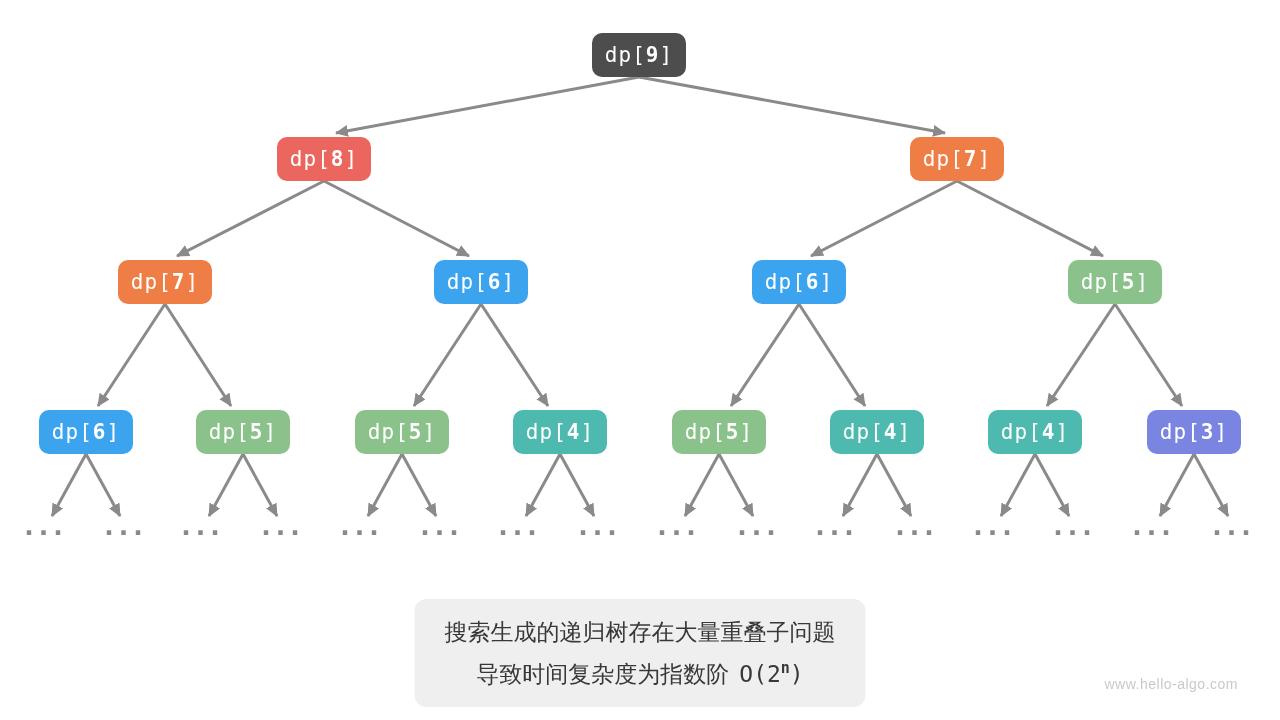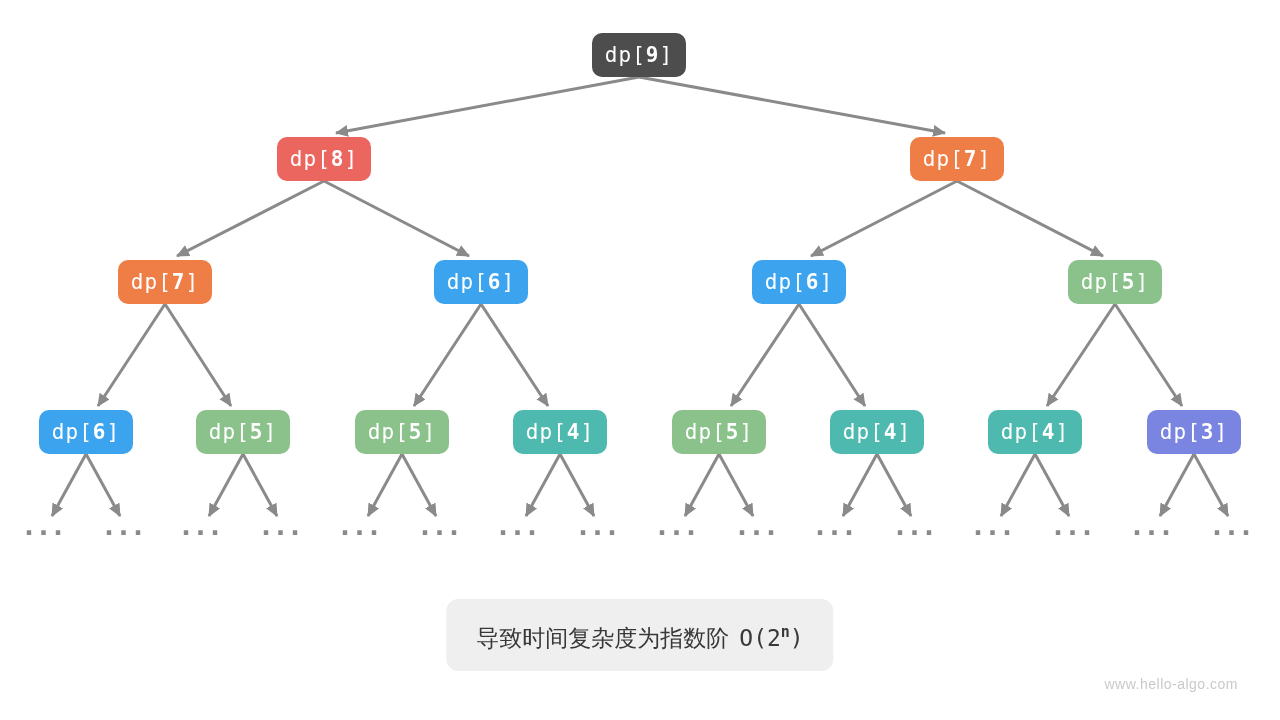--- a/index.html
+++ b/index.html
@@ -229,20 +229,21 @@
       <div class="ellipsis" style="left: 759px; top: 512px; color: rgb(138, 138, 138);">...</div>
       <div class="ellipsis" style="left: 837px; top: 512px; color: rgb(138, 138, 138);">...</div>
       <div class="ellipsis" style="left: 917px; top: 512px; color: rgb(138, 138, 138);">...</div>
       <div class="ellipsis" style="left: 995px; top: 512px; color: rgb(138, 138, 138);">...</div>
       <div class="ellipsis" style="left: 1075px; top: 512px; color: rgb(138, 138, 138);">...</div>
       <div class="ellipsis" style="left: 1154px; top: 512px; color: rgb(138, 138, 138);">...</div>
       <div class="ellipsis" style="left: 1234px; top: 512px; color: rgb(138, 138, 138);">...</div>
     </div>
 
   <div class="caption">
+    <div>搜索生成的递归树存在大量重叠子问题</div>
     <div>
       <span>导致时间复杂度为指数阶</span><span class="code"><span>O(2</span><sup>n</sup><span>)</span></span>
     </div>
   </div>
 
   <div class="watermark">www.hello-algo.com</div>
 
 </div>
 
 </body></html>

